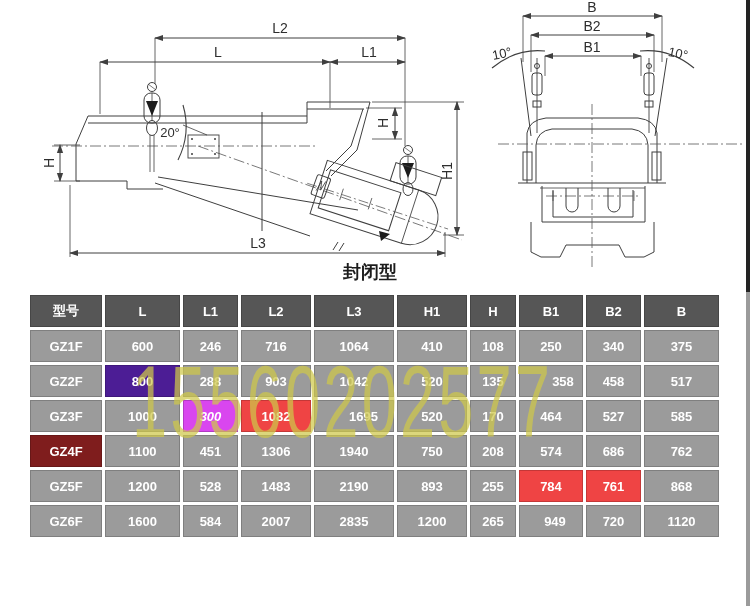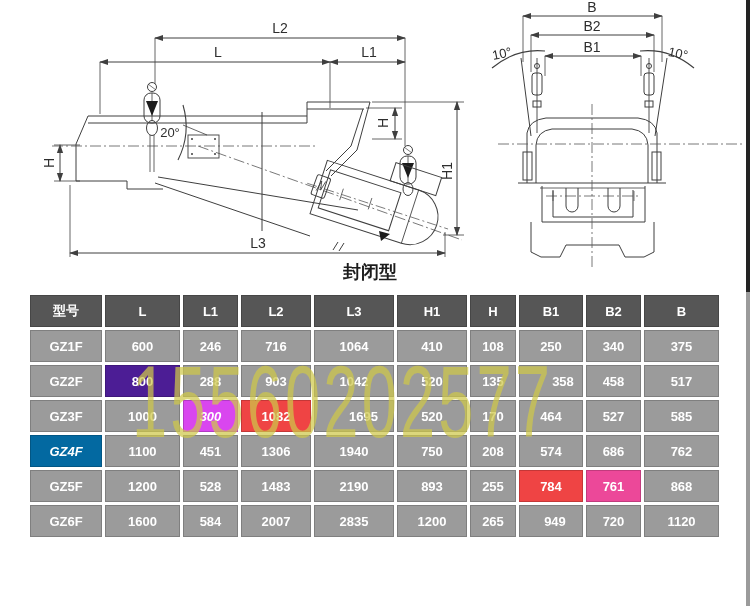--- a/index.html
+++ b/index.html
@@ -312,41 +312,41 @@
           <td style="background: #d946ef; font-style: italic;">300</td>
           <td style="background: #ef4444;">1082</td>
           <td style="background: rgb(155, 155, 155); padding-left: 19px;">1695</td>
           <td style="background: rgb(155, 155, 155);">520</td>
           <td style="background: rgb(155, 155, 155);">170</td>
           <td style="background: rgb(155, 155, 155);">464</td>
           <td style="background: rgb(155, 155, 155);">527</td>
           <td style="background: rgb(155, 155, 155);">585</td>
         </tr>
         <tr>
-          <td style="background: #0369a1; font-style: italic;">GZ4F</td>
+          <td style="background: #7f1d1d;">GZ4F</td>
           <td style="background: rgb(155, 155, 155);">1100</td>
           <td style="background: rgb(155, 155, 155);">451</td>
           <td style="background: rgb(155, 155, 155);">1306</td>
           <td style="background: rgb(155, 155, 155);">1940</td>
           <td style="background: rgb(155, 155, 155);">750</td>
           <td style="background: rgb(155, 155, 155);">208</td>
           <td style="background: rgb(155, 155, 155);">574</td>
           <td style="background: rgb(155, 155, 155);">686</td>
           <td style="background: rgb(155, 155, 155);">762</td>
         </tr>
         <tr>
           <td style="background: rgb(155, 155, 155);">GZ5F</td>
           <td style="background: rgb(155, 155, 155);">1200</td>
           <td style="background: rgb(155, 155, 155);">528</td>
           <td style="background: rgb(155, 155, 155);">1483</td>
           <td style="background: rgb(155, 155, 155);">2190</td>
           <td style="background: rgb(155, 155, 155);">893</td>
           <td style="background: rgb(155, 155, 155);">255</td>
           <td style="background: #ef4444;">784</td>
-          <td style="background: #ec4899;">761</td>
+          <td style="background: #ef4444;">761</td>
           <td style="background: rgb(155, 155, 155);">868</td>
         </tr>
         <tr>
           <td style="background: rgb(155, 155, 155);">GZ6F</td>
           <td style="background: rgb(155, 155, 155);">1600</td>
           <td style="background: rgb(155, 155, 155);">584</td>
           <td style="background: rgb(155, 155, 155);">2007</td>
           <td style="background: rgb(155, 155, 155);">2835</td>
           <td style="background: rgb(155, 155, 155);">1200</td>
           <td style="background: rgb(155, 155, 155);">265</td>

